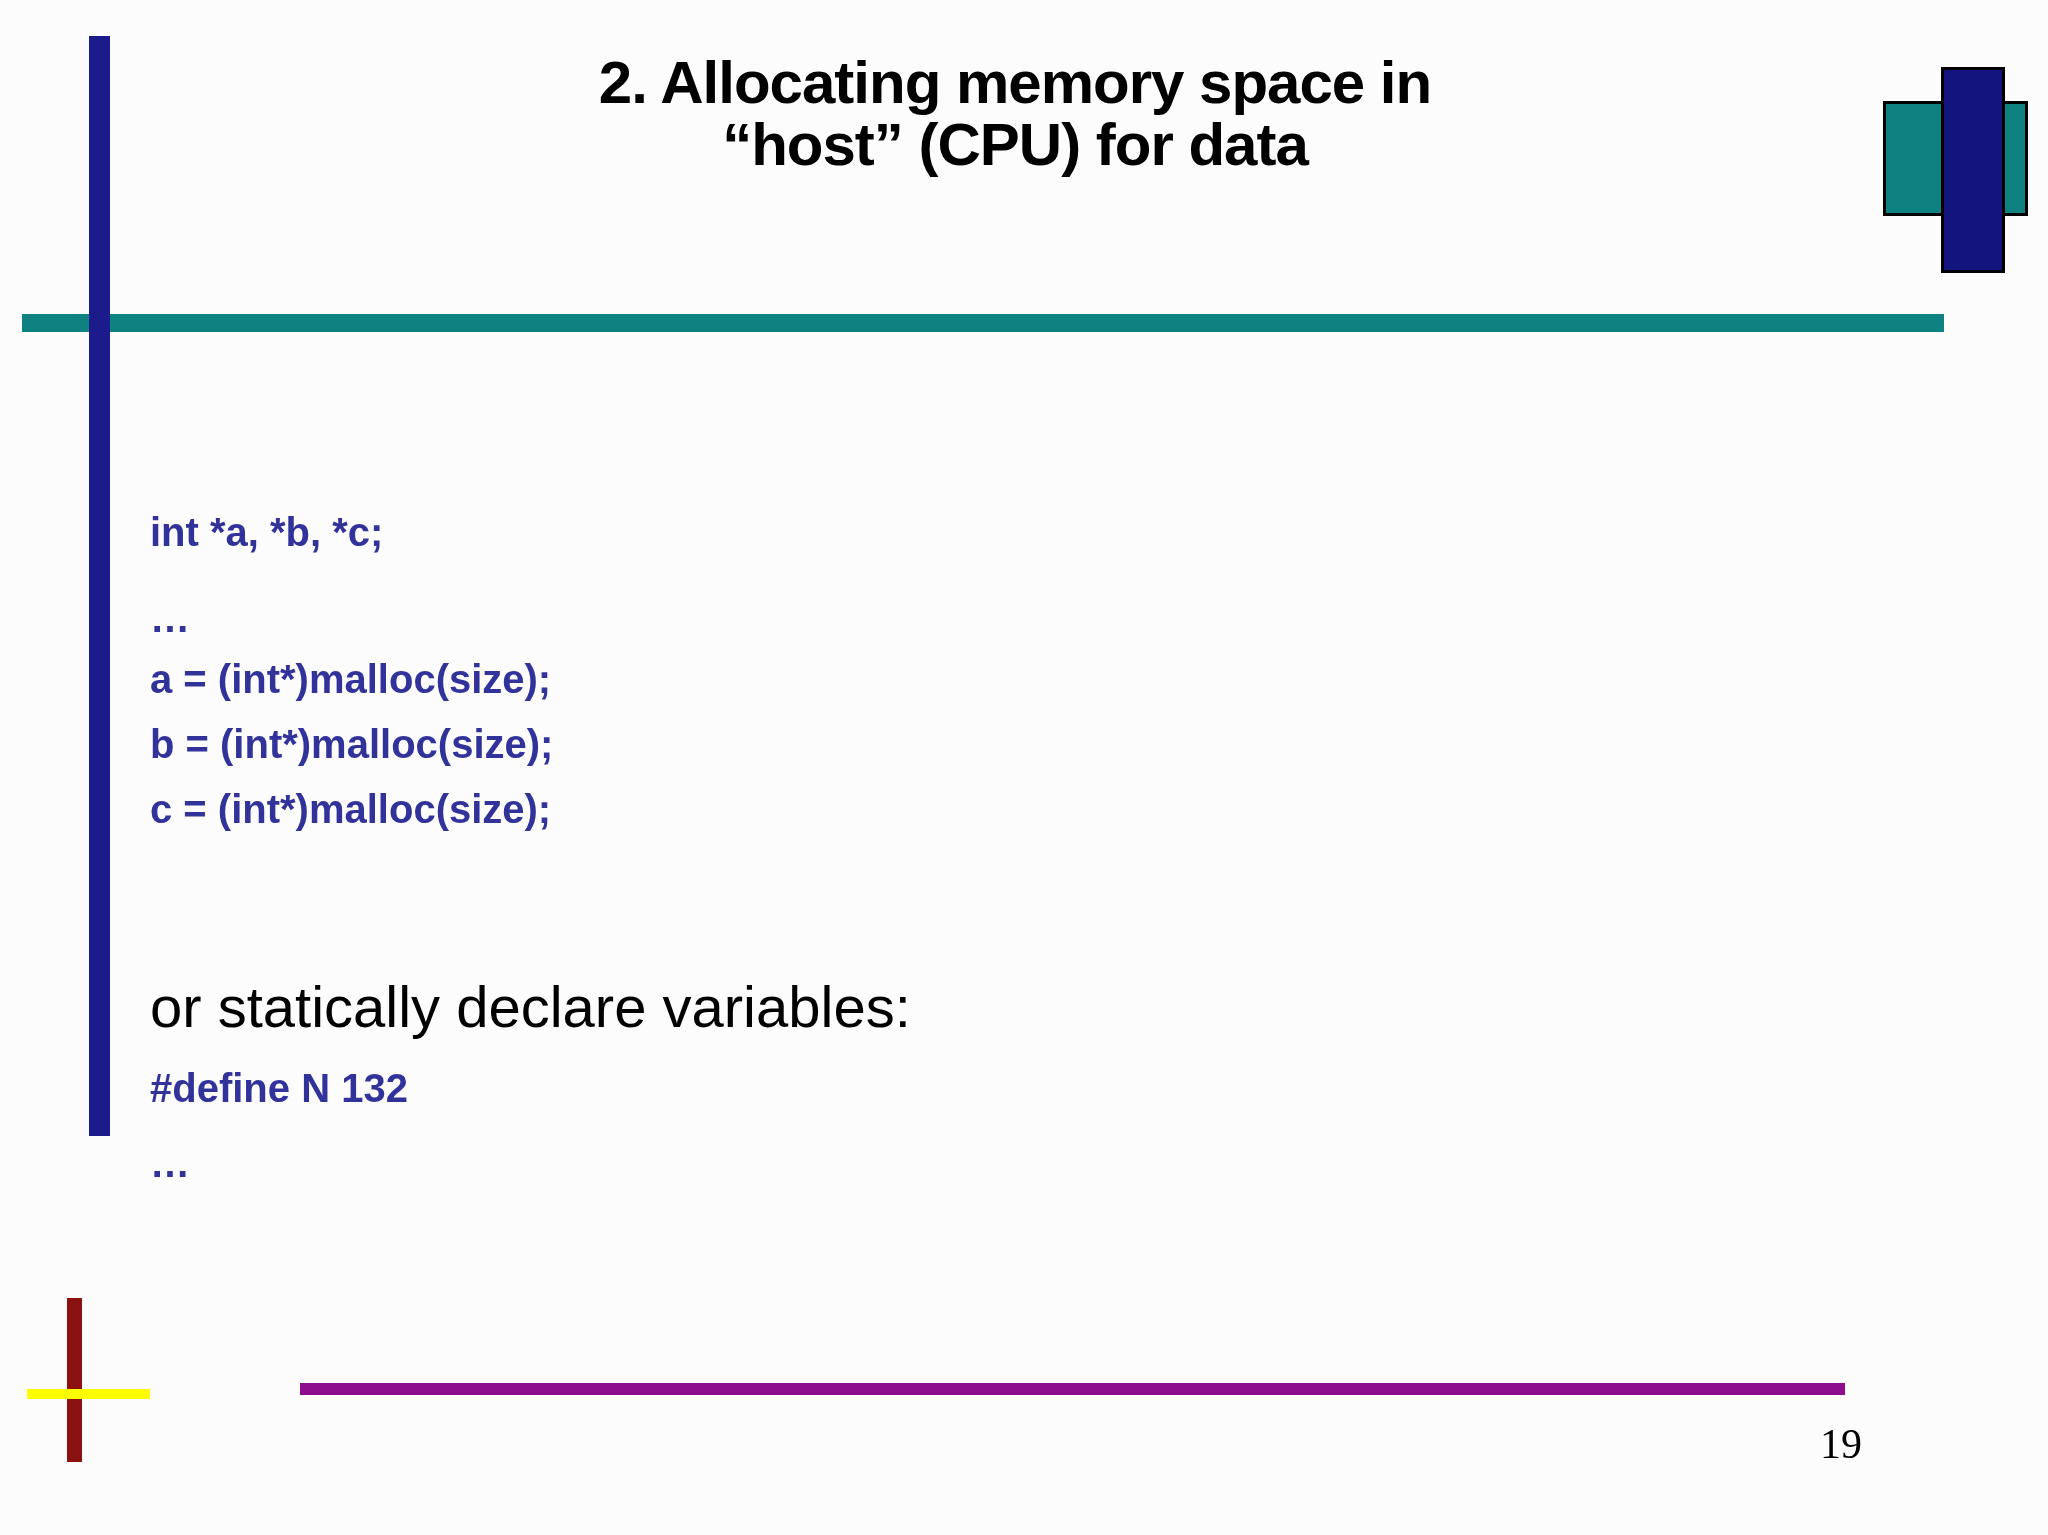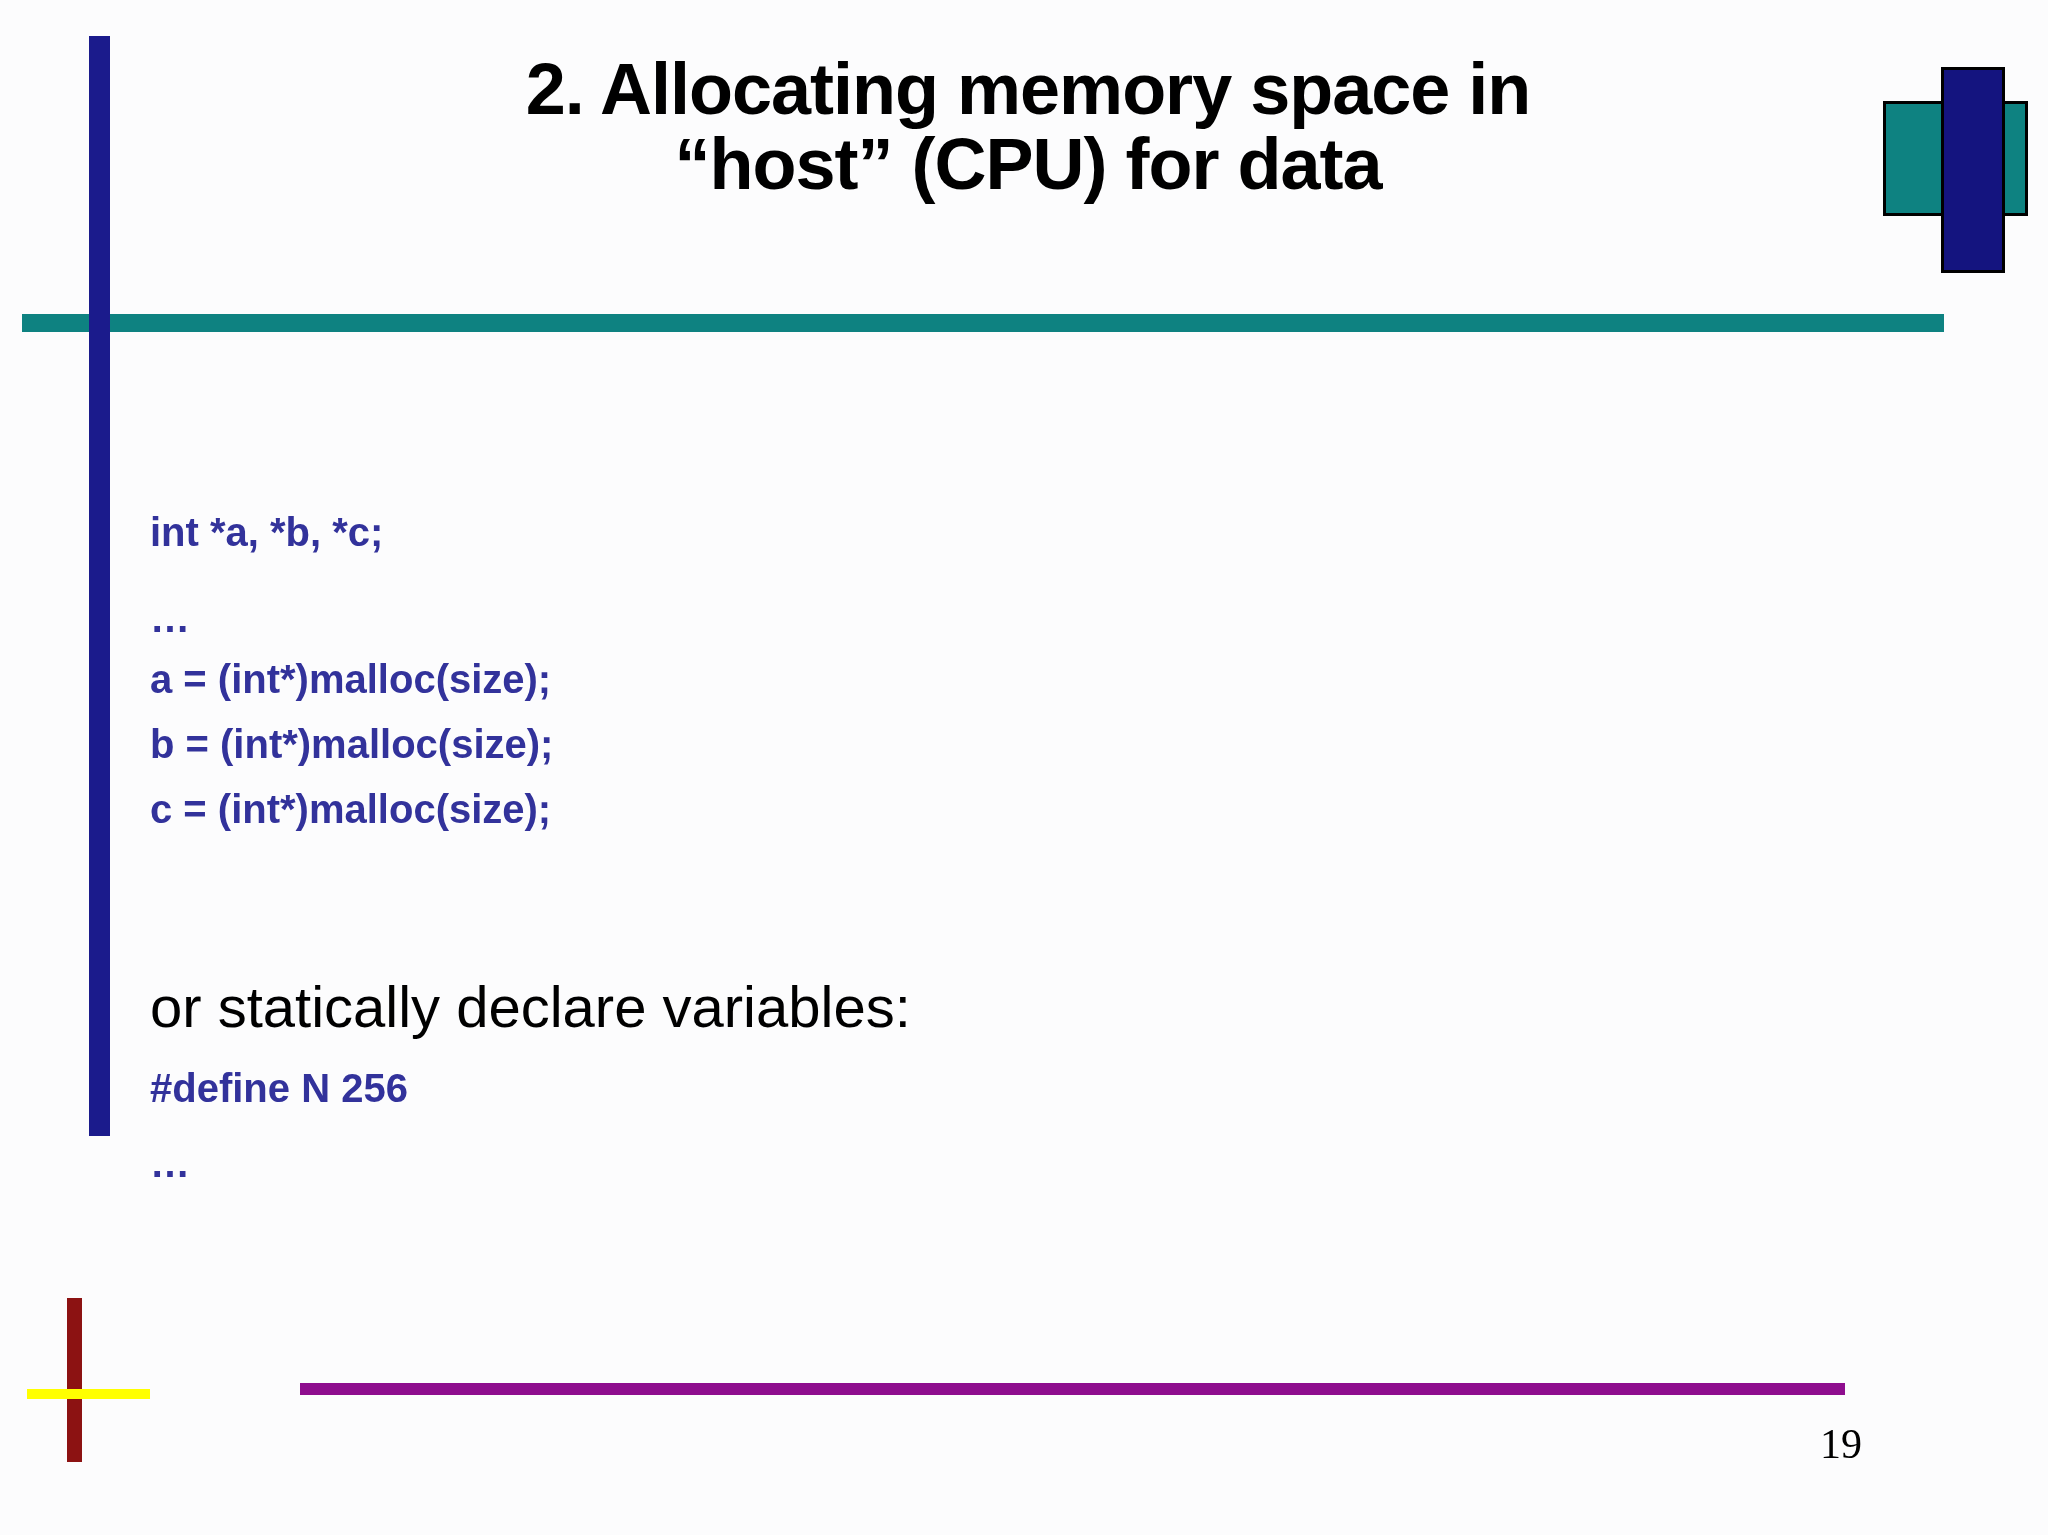--- a/index.html
+++ b/index.html
@@ -49,22 +49,22 @@
   .footer-yellow{
     position:absolute;left:27px;top:1389px;width:123px;height:10px;
     background:var(--yellow);z-index:3;
   }
   .footer-purple{
     position:absolute;left:300px;top:1383px;width:1545px;height:12px;
     background:var(--purple);z-index:2;
   }
   
   .title{
-    position:absolute;left:138px;top:52px;width:1780px;
-    font-size:72px;font-weight:bold;line-height:1.04;
+    position:absolute;left:125px;top:52px;width:1780px;
+    font-size:60px;font-weight:bold;line-height:1.04;
     color:var(--text_black);text-align:center;
     white-space:pre-line;letter-spacing:-1px;z-index:4;
   }
   .black-line{
     position:absolute;left:150px;
     font-size:58px;font-weight:normal;color:var(--text_black);
     white-space:pre;line-height:1.0;z-index:4;
   }
   .code-line{
     position:absolute;left:150px;
@@ -105,18 +105,18 @@
 
 
   <p class="code-line t-decl1">int *a, *b, *c;</p>
   <p class="code-line t-dots1">…</p>
   <p class="code-line t-ma">a = (int*)malloc(size);</p>
   <p class="code-line t-mb">b = (int*)malloc(size);</p>
   <p class="code-line t-mc">c = (int*)malloc(size);</p>
 
   <p class="black-line t-static">or statically declare variables:</p>
 
-  <p class="code-line t-define">#define N 256</p>
+  <p class="code-line t-define">#define N 132</p>
   <p class="code-line t-dots2">…</p>
 
   <div class="page-number">19</div>
 
 </div>
 
 </body></html>

